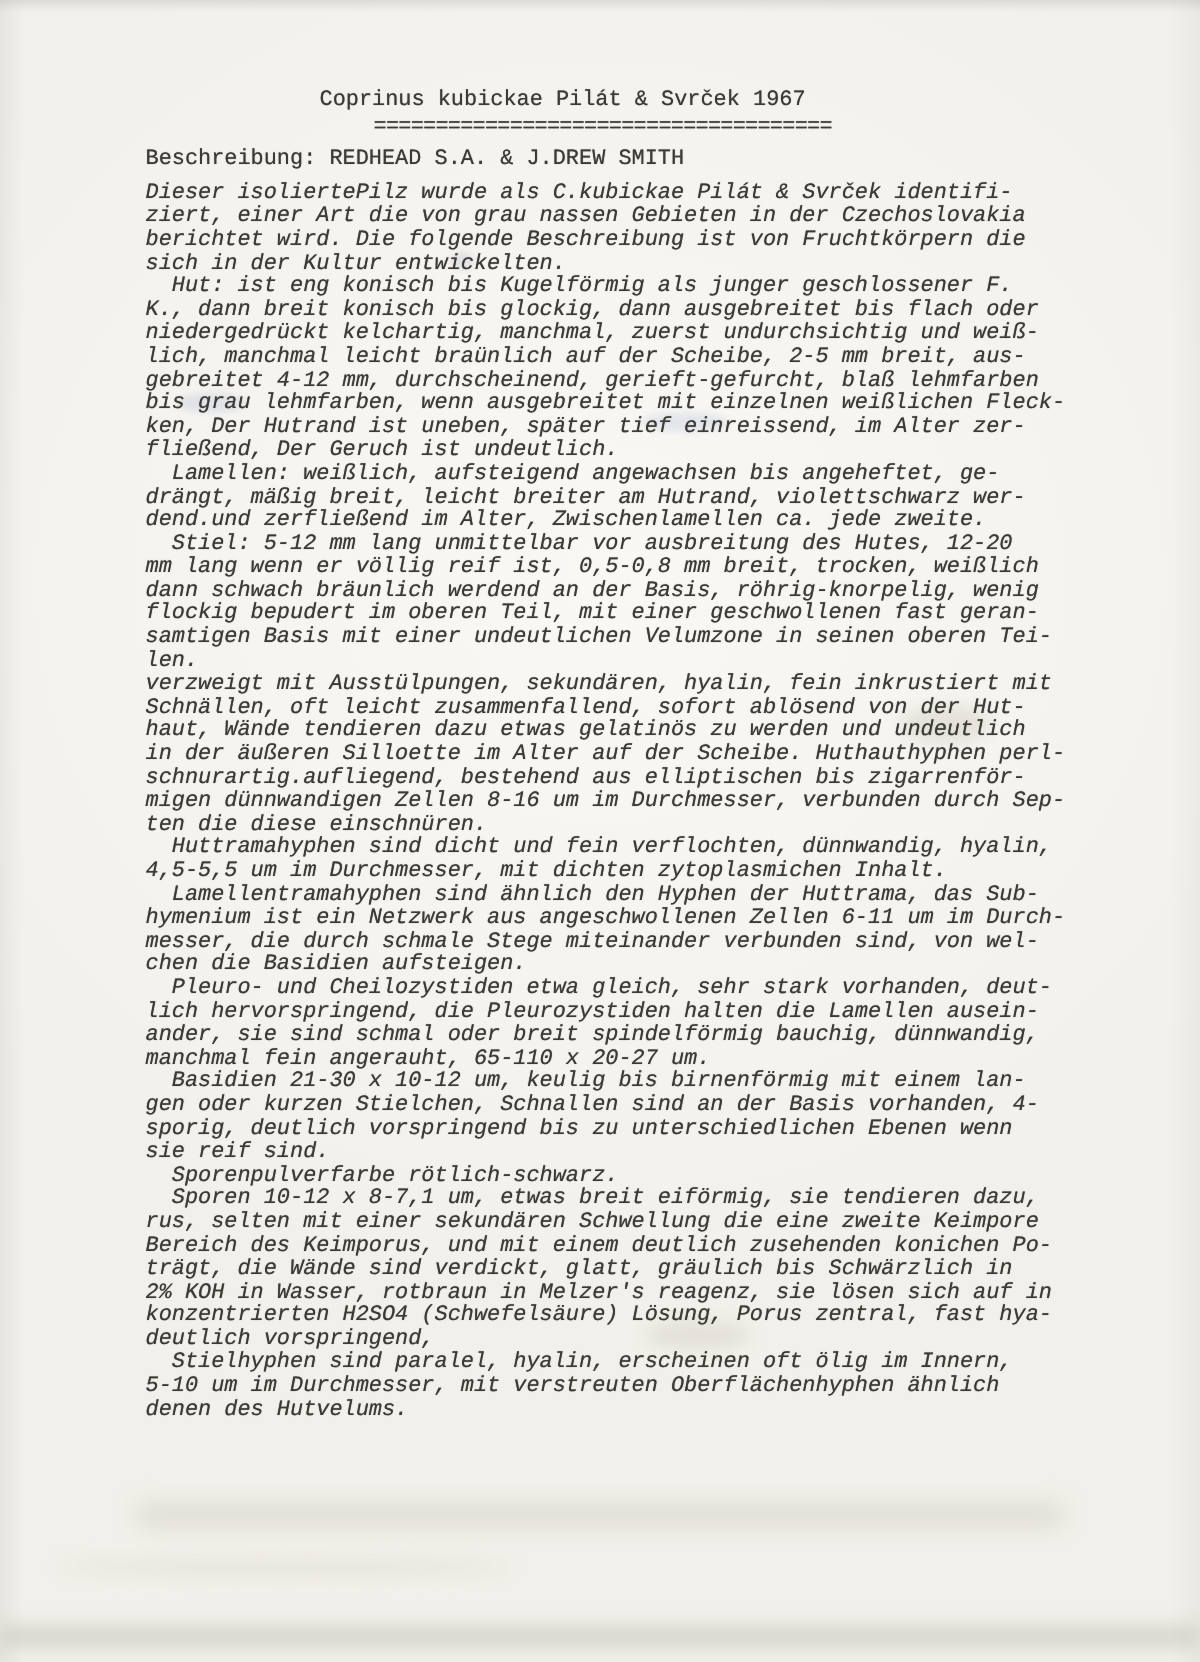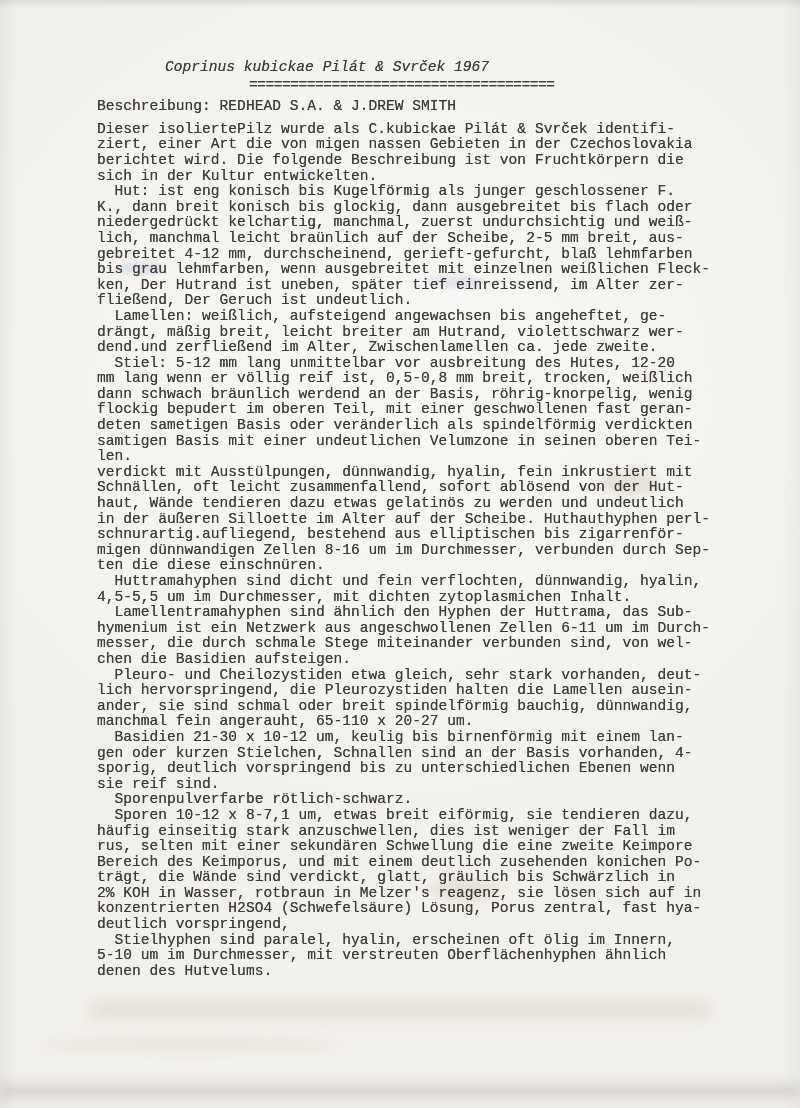--- a/index.html
+++ b/index.html
@@ -31,24 +31,24 @@
   .doc {
     position: absolute;
     left: 97px;
     top: 60px;
     line-height: 15.6px;
     font-size: 14.6px;
     letter-spacing: 0;
     text-shadow: 0 0 0.6px rgba(60,58,53,0.75);
   }
   .title, .title-underline, .author, .line { white-space: pre; }
-  .title          { margin-left: 68px; font-style: italic; }
+  .title          { margin-left: 116px; }
   .title-underline{ margin-left: 152px; margin-top: 2px; letter-spacing: -0.5px; }
   .author         { margin-top: 6px; }
-  .body-lines     { margin-top: 7px; }
+  .body-lines     { margin-top: 7px; font-style: italic; }
 </style>
 </head>
 <body>
 
 <div class="page">
 
   <div class="artifact edge-top"></div>
   <div class="artifact smudge-blue-3"></div>
   <div class="artifact smudge-blue-1"></div>
   <div class="artifact smudge-blue-2"></div>
@@ -57,42 +57,41 @@
   <div class="artifact streak-bottom-1"></div>
   <div class="artifact streak-bottom-3"></div>
   <div class="artifact streak-bottom-2"></div>
 
   <div class="doc">
     <div class="title">Coprinus kubickae Pilát &amp; Svrček 1967</div>
     <div class="title-underline">=====================================</div>
     <div class="author">Beschreibung: REDHEAD S.A. &amp; J.DREW SMITH</div>
     <div class="body-lines">
         <div class="line">Dieser isoliertePilz wurde als C.kubickae Pilát &amp; Svrček identifi-</div>
-        <div class="line">ziert, einer Art die von migen nassen Gebieten in der Czechoslovakia</div>
+        <div class="line">ziert, einer Art die von grau nassen Gebieten in der Czechoslovakia</div>
         <div class="line">berichtet wird. Die folgende Beschreibung ist von Fruchtkörpern die</div>
         <div class="line">sich in der Kultur entwickelten.</div>
         <div class="line">  Hut: ist eng konisch bis Kugelförmig als junger geschlossener F.</div>
         <div class="line">K., dann breit konisch bis glockig, dann ausgebreitet bis flach oder</div>
         <div class="line">niedergedrückt kelchartig, manchmal, zuerst undurchsichtig und weiß-</div>
         <div class="line">lich, manchmal leicht braünlich auf der Scheibe, 2-5 mm breit, aus-</div>
         <div class="line">gebreitet 4-12 mm, durchscheinend, gerieft-gefurcht, blaß lehmfarben</div>
         <div class="line">bis grau lehmfarben, wenn ausgebreitet mit einzelnen weißlichen Fleck-</div>
         <div class="line">ken, Der Hutrand ist uneben, später tief einreissend, im Alter zer-</div>
         <div class="line">fließend, Der Geruch ist undeutlich.</div>
         <div class="line">  Lamellen: weißlich, aufsteigend angewachsen bis angeheftet, ge-</div>
         <div class="line">drängt, mäßig breit, leicht breiter am Hutrand, violettschwarz wer-</div>
         <div class="line">dend.und zerfließend im Alter, Zwischenlamellen ca. jede zweite.</div>
         <div class="line">  Stiel: 5-12 mm lang unmittelbar vor ausbreitung des Hutes, 12-20</div>
         <div class="line">mm lang wenn er völlig reif ist, 0,5-0,8 mm breit, trocken, weißlich</div>
         <div class="line">dann schwach bräunlich werdend an der Basis, röhrig-knorpelig, wenig</div>
         <div class="line">flockig bepudert im oberen Teil, mit einer geschwollenen fast geran-</div>
-        <div class="line">deten sametigen Basis oder veränderlich als spindelförmig verdickten</div>
         <div class="line">samtigen Basis mit einer undeutlichen Velumzone in seinen oberen Tei-</div>
         <div class="line">len.</div>
-        <div class="line">verdickt mit Ausstülpungen, dünnwandig, hyalin, fein inkrustiert mit</div>
+        <div class="line">verzweigt mit Ausstülpungen, sekundären, hyalin, fein inkrustiert mit</div>
         <div class="line">Schnällen, oft leicht zusammenfallend, sofort ablösend von der Hut-</div>
         <div class="line">haut, Wände tendieren dazu etwas gelatinös zu werden und undeutlich</div>
         <div class="line">in der äußeren Silloette im Alter auf der Scheibe. Huthauthyphen perl-</div>
         <div class="line">schnurartig.aufliegend, bestehend aus elliptischen bis zigarrenför-</div>
         <div class="line">migen dünnwandigen Zellen 8-16 um im Durchmesser, verbunden durch Sep-</div>
         <div class="line">ten die diese einschnüren.</div>
         <div class="line">  Huttramahyphen sind dicht und fein verflochten, dünnwandig, hyalin,</div>
         <div class="line">4,5-5,5 um im Durchmesser, mit dichten zytoplasmichen Inhalt.</div>
         <div class="line">  Lamellentramahyphen sind ähnlich den Hyphen der Huttrama, das Sub-</div>
         <div class="line">hymenium ist ein Netzwerk aus angeschwollenen Zellen 6-11 um im Durch-</div>
@@ -101,21 +100,20 @@
         <div class="line">  Pleuro- und Cheilozystiden etwa gleich, sehr stark vorhanden, deut-</div>
         <div class="line">lich hervorspringend, die Pleurozystiden halten die Lamellen ausein-</div>
         <div class="line">ander, sie sind schmal oder breit spindelförmig bauchig, dünnwandig,</div>
         <div class="line">manchmal fein angerauht, 65-110 x 20-27 um.</div>
         <div class="line">  Basidien 21-30 x 10-12 um, keulig bis birnenförmig mit einem lan-</div>
         <div class="line">gen oder kurzen Stielchen, Schnallen sind an der Basis vorhanden, 4-</div>
         <div class="line">sporig, deutlich vorspringend bis zu unterschiedlichen Ebenen wenn</div>
         <div class="line">sie reif sind.</div>
         <div class="line">  Sporenpulverfarbe rötlich-schwarz.</div>
         <div class="line">  Sporen 10-12 x 8-7,1 um, etwas breit eiförmig, sie tendieren dazu,</div>
-        <div class="line">häufig einseitig stark anzuschwellen, dies ist weniger der Fall im</div>
         <div class="line">rus, selten mit einer sekundären Schwellung die eine zweite Keimpore</div>
         <div class="line">Bereich des Keimporus, und mit einem deutlich zusehenden konichen Po-</div>
         <div class="line">trägt, die Wände sind verdickt, glatt, gräulich bis Schwärzlich in</div>
         <div class="line">2% KOH in Wasser, rotbraun in Melzer's reagenz, sie lösen sich auf in</div>
         <div class="line">konzentrierten H2SO4 (Schwefelsäure) Lösung, Porus zentral, fast hya-</div>
         <div class="line">deutlich vorspringend,</div>
         <div class="line">  Stielhyphen sind paralel, hyalin, erscheinen oft ölig im Innern,</div>
         <div class="line">5-10 um im Durchmesser, mit verstreuten Oberflächenhyphen ähnlich</div>
         <div class="line">denen des Hutvelums.</div>
       </div>

